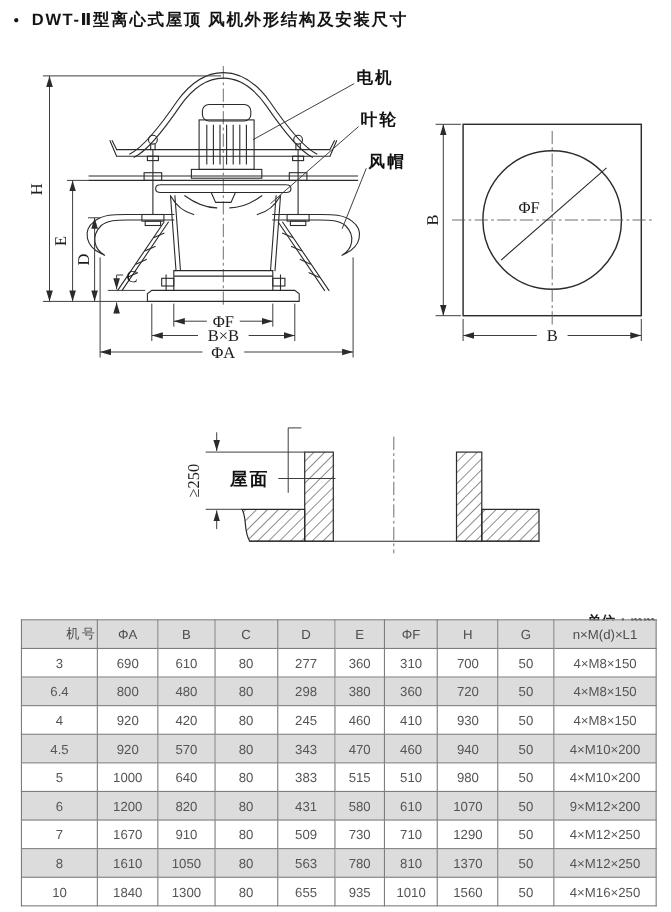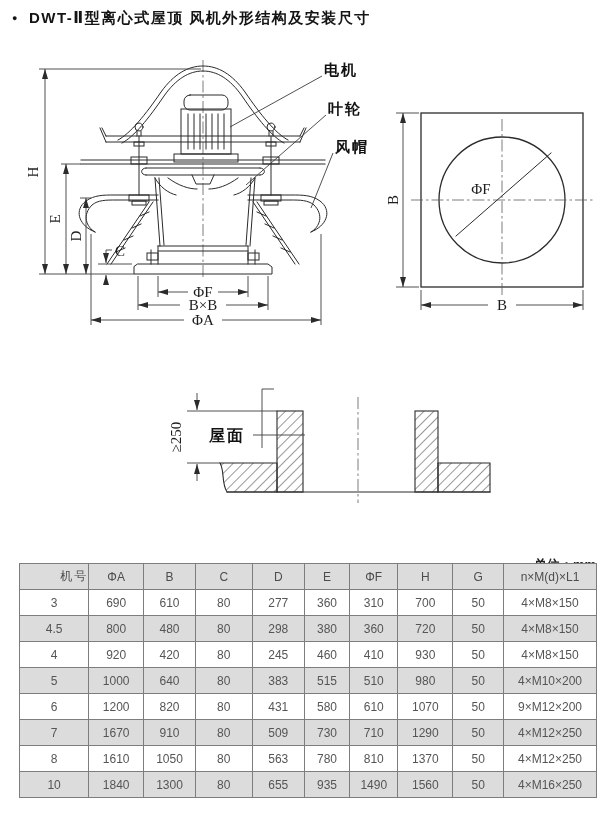--- a/index.html
+++ b/index.html
@@ -216,21 +216,21 @@
           <td>610</td>
           <td>80</td>
           <td>277</td>
           <td>360</td>
           <td>310</td>
           <td>700</td>
           <td>50</td>
           <td>4×M8×150</td>
       </tr>
       <tr>
-        <td>4.5</td>
+        <td>6.4</td>
           <td>800</td>
           <td>480</td>
           <td>80</td>
           <td>298</td>
           <td>380</td>
           <td>360</td>
           <td>720</td>
           <td>50</td>
           <td>4×M8×150</td>
       </tr>
@@ -240,20 +240,32 @@
           <td>420</td>
           <td>80</td>
           <td>245</td>
           <td>460</td>
           <td>410</td>
           <td>930</td>
           <td>50</td>
           <td>4×M8×150</td>
       </tr>
       <tr>
+        <td>4.5</td>
+          <td>920</td>
+          <td>570</td>
+          <td>80</td>
+          <td>343</td>
+          <td>470</td>
+          <td>460</td>
+          <td>940</td>
+          <td>50</td>
+          <td>4×M10×200</td>
+      </tr>
+      <tr>
         <td>5</td>
           <td>1000</td>
           <td>640</td>
           <td>80</td>
           <td>383</td>
           <td>515</td>
           <td>510</td>
           <td>980</td>
           <td>50</td>
           <td>4×M10×200</td>
@@ -294,21 +306,21 @@
           <td>50</td>
           <td>4×M12×250</td>
       </tr>
       <tr>
         <td>10</td>
           <td>1840</td>
           <td>1300</td>
           <td>80</td>
           <td>655</td>
           <td>935</td>
-          <td>1490</td>
+          <td>1010</td>
           <td>1560</td>
           <td>50</td>
           <td>4×M16×250</td>
       </tr>
     </tbody>
   </table>
 
 </div>
 
 </body></html>

